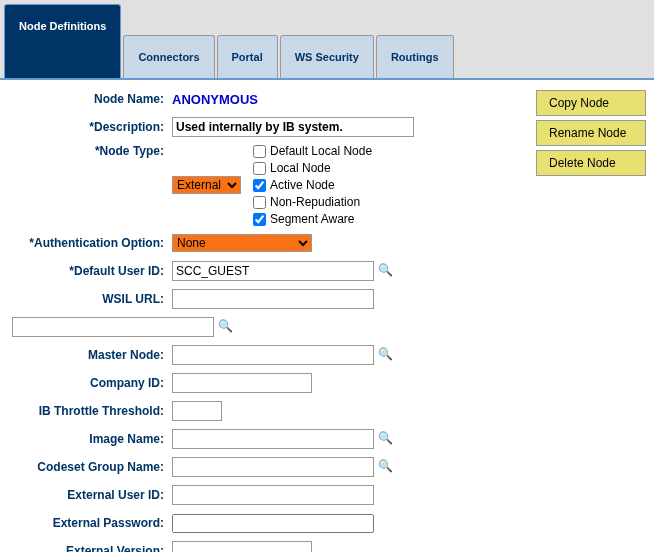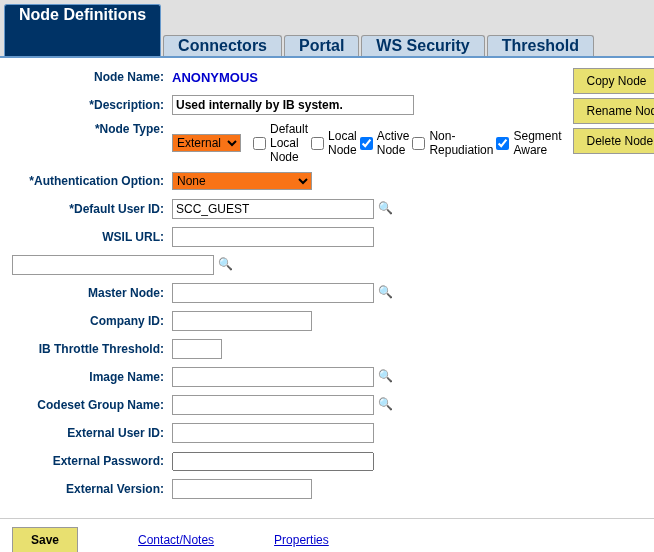--- a/index.html
+++ b/index.html
@@ -14,25 +14,25 @@
     
     .tab-bar {
       display: flex;
       align-items: stretch;
       background: #e0e0e0;
       border-bottom: 2px solid #6699cc;
       padding-top: 4px;
       padding-left: 4px;
     }
     .tab {
-      padding: 1px 14px;
+      padding: 15px 14px;
       border: 1px solid #999;
       border-bottom: none;
       cursor: pointer;
-      font-size: 16px;
+      font-size: 11px;
       font-weight: bold;
       margin-right: 2px;
       border-radius: 3px 3px 0 0;
     }
     .tab.active {
       background: #003366;
       color: #fff;
       border-color: #6699cc;
     }
     .tab.inactive {
@@ -124,20 +124,21 @@
       position: relative;
     }
     .search-icon::after {
       content: '🔍';
       font-size: 12px;
     }
 
     
     .checkboxes-group {
       display: flex;
+      flex-direction: column;
       gap: 3px;
       margin-left: 8px;
     }
 
     .checkbox-row {
       display: flex;
       align-items: center;
       gap: 4px;
       font-size: 12px;
       color: #000;
@@ -198,21 +199,21 @@
     }
   </style>
 </head>
 <body>
 
 <div class="tab-bar">
   <div class="tab active">Node Definitions</div>
   <div class="tab inactive">Connectors</div>
   <div class="tab inactive">Portal</div>
   <div class="tab inactive">WS Security</div>
-  <div class="tab inactive">Threshold</div>
+  <div class="tab inactive">Routings</div>
 </div>
 
 <div class="main-content">
   <div class="form-area">
 
     <div class="form-row">
       <div class="form-label">Node Name:</div>
       <div class="form-value">
         <span class="node-name-value">ANONYMOUS</span>
       </div>

